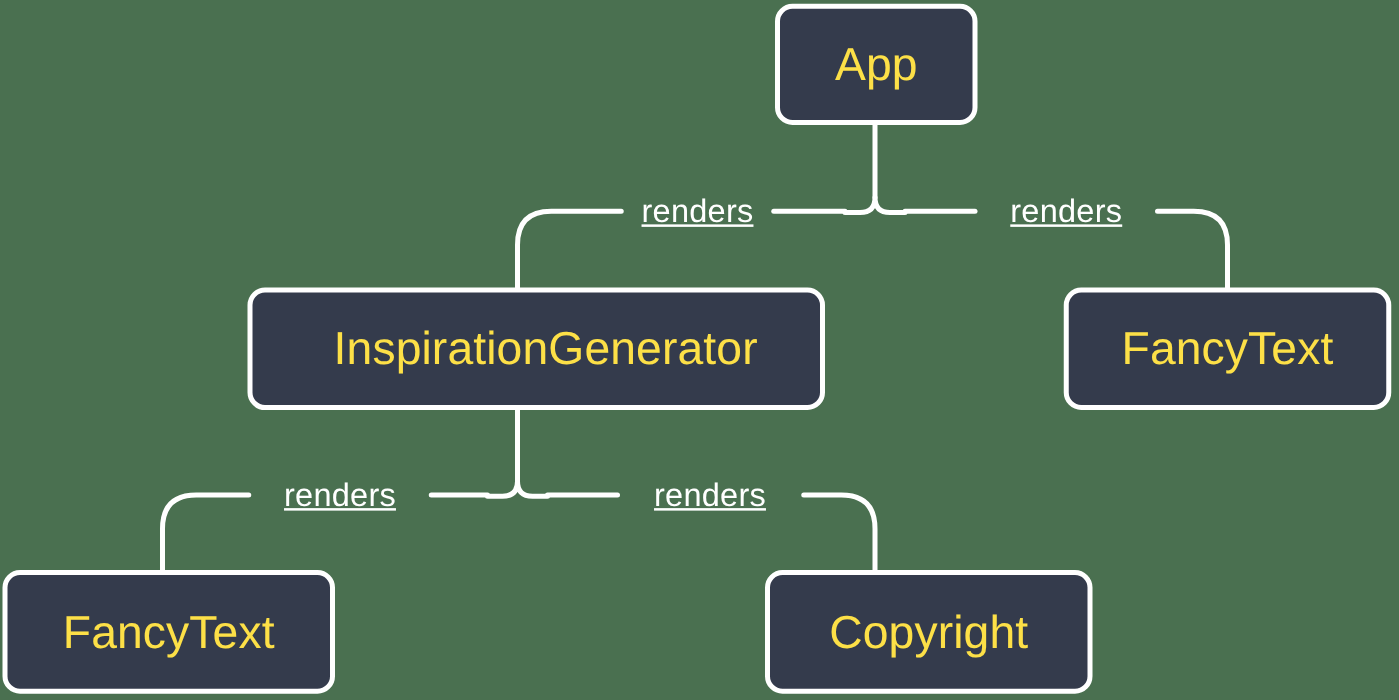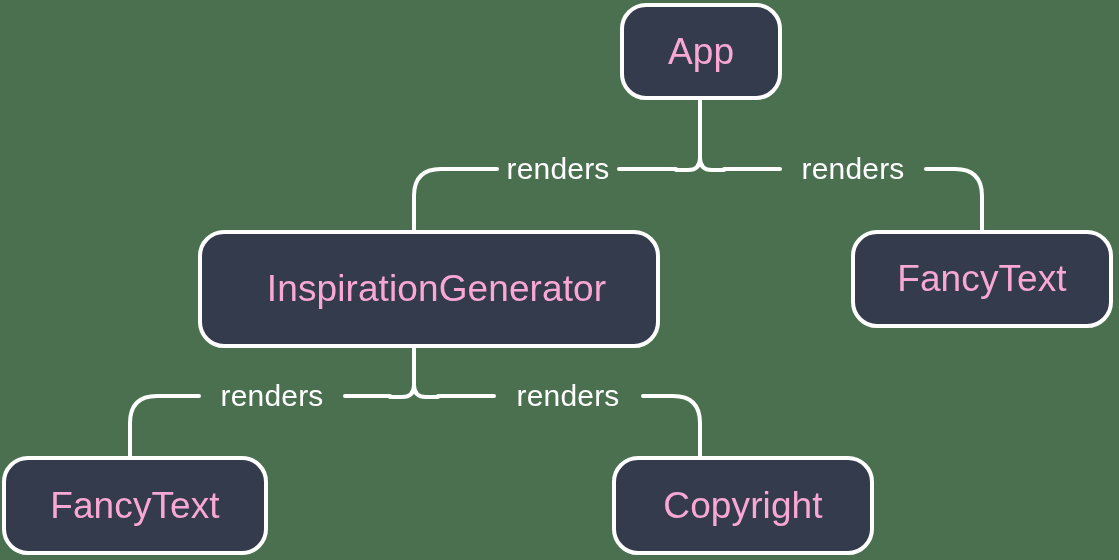--- a/index.html
+++ b/index.html
@@ -26,44 +26,45 @@
     top: 0;
     width: 1119px;
     height: 560px;
     pointer-events: none;
   }
   .node {
     position: absolute;
     box-sizing: border-box;
     background: #343b4c;
     border: 4px solid #ffffff;
-    border-radius: 26px;
+    border-radius: 14px;
     display: flex;
     align-items: center;
     justify-content: center;
-    color: #f9a8d4;
+    color: #fde047;
     font-size: 37px;
     font-weight: 400;
     letter-spacing: 0.1px;
     white-space: nowrap;
   }
   .node-app        { left: 620px; top: 3px;   width: 162px; height: 97px; }
-  .node-inspgen    { left: 198px; top: 230px; width: 462px; height: 118px; padding-left: 15px; }
+  .node-inspgen    { left: 198px; top: 230px; width: 462px; height: 98px; padding-left: 15px; }
   .node-fancy-r    { left: 851px; top: 230px; width: 262px; height: 98px; }
   .node-fancy-bl   { left: 2px;   top: 456px; width: 266px; height: 99px; }
   .node-copyright  { left: 568px; top: 456px; width: 262px; height: 99px; margin-left: 44px; }
 
   .edge-label {
     position: absolute;
     color: #ffffff;
-    font-size: 30px;
+    font-size: 26px;
     font-weight: 400;
     letter-spacing: 0.2px;
     white-space: nowrap;
     transform: translate(-50%, -50%);
+    text-decoration: underline;
   }
   .lbl-app-left   { left: 558px; top: 169px; }
   .lbl-app-right  { left: 853px; top: 169px; }
   .lbl-ig-left    { left: 272px; top: 396px; }
   .lbl-ig-right   { left: 568px; top: 396px; }
 </style>
 </head>
 <body>
 
 <div id="stage">

